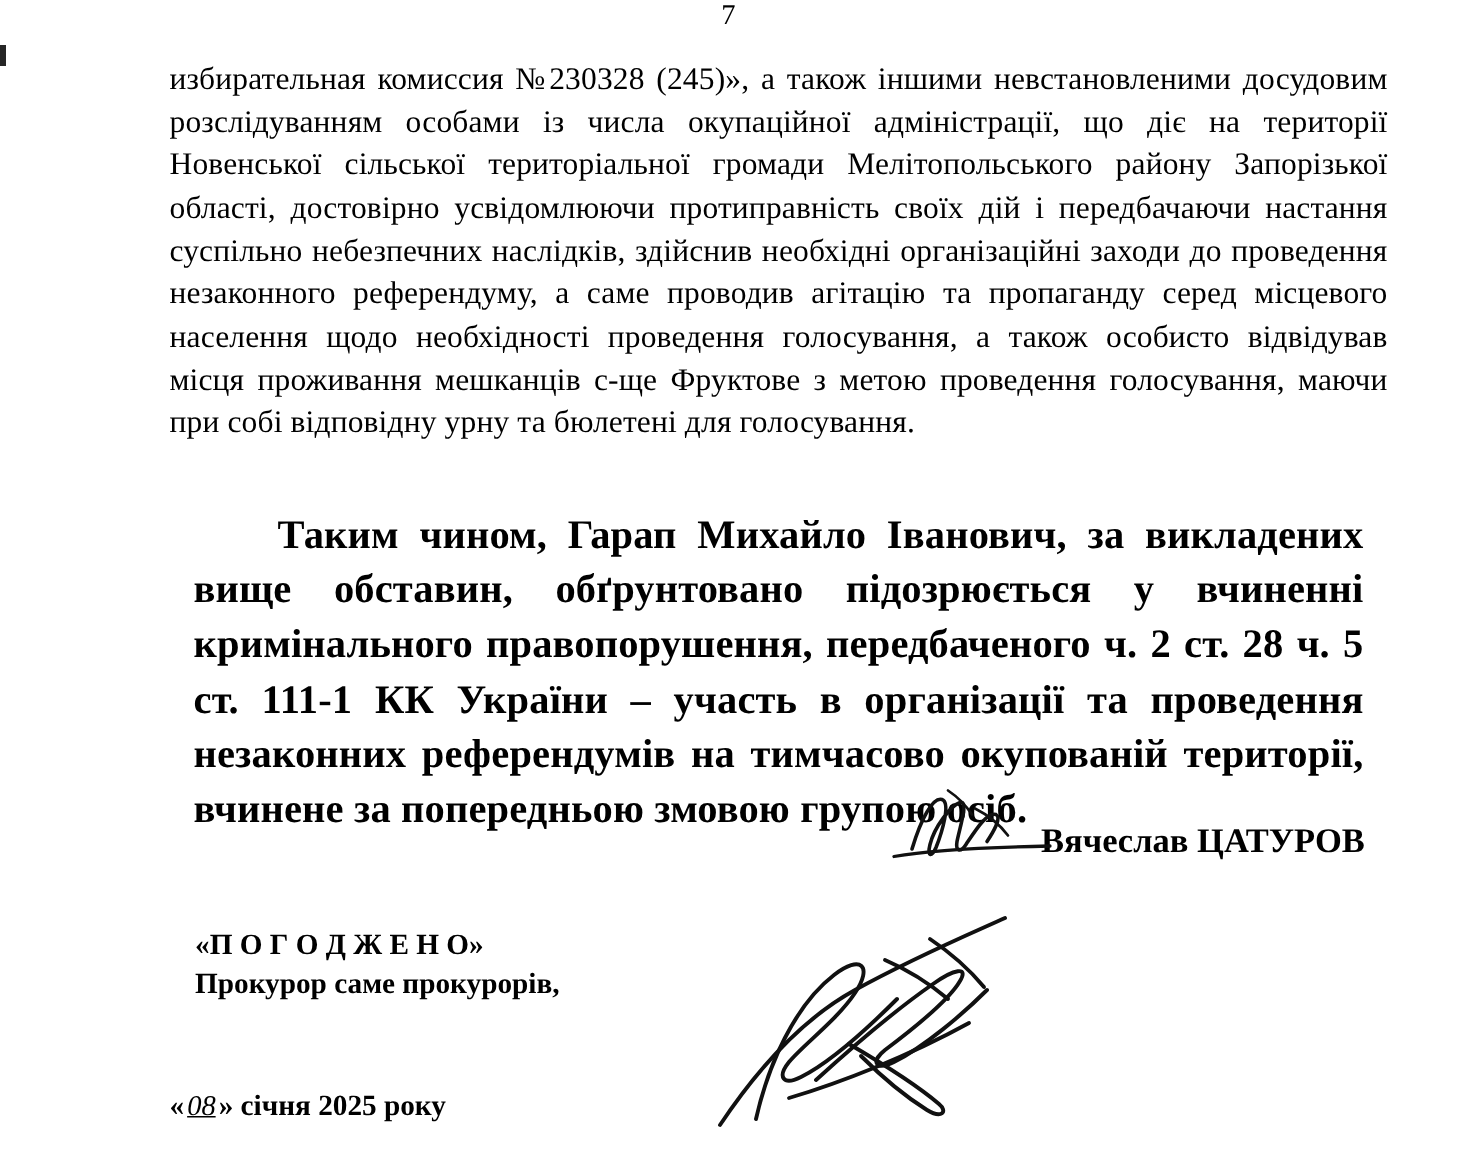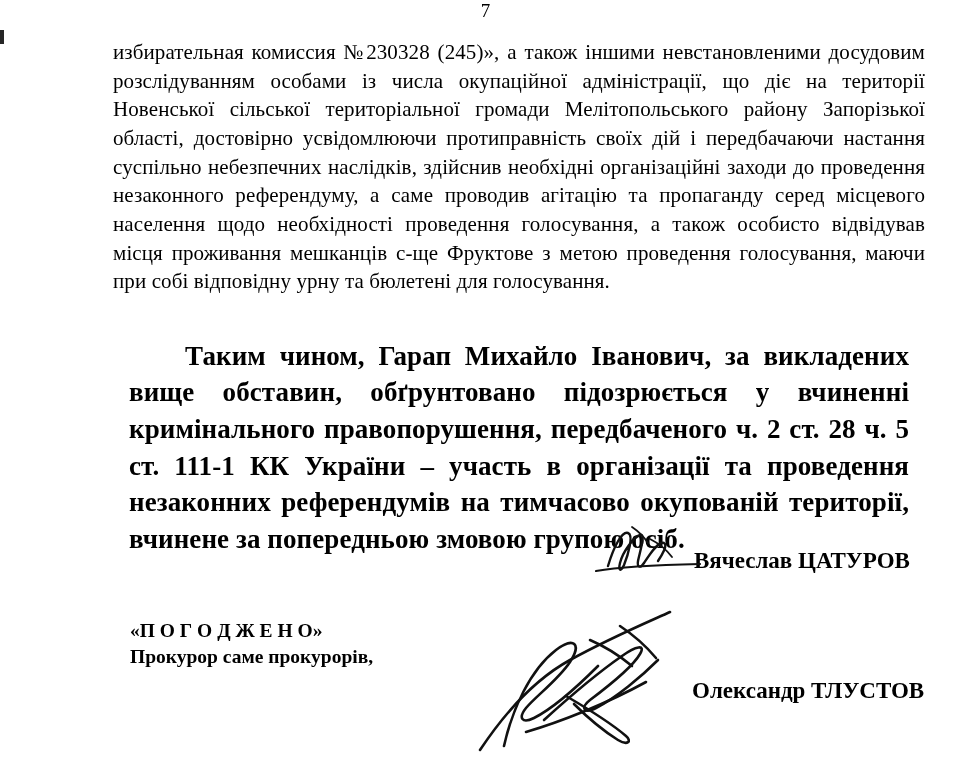--- a/index.html
+++ b/index.html
@@ -142,28 +142,28 @@
     </svg>
   </div>
 
   <div class="approve-block">
     <div class="sign-lines">
       <div>«П О Г О Д Ж Е Н О»</div>
       <div>Прокурор саме прокурорів,</div>
     </div>
   </div>
 
-  <div class="name-right" style="left: 692px; top: 678px;">Олександр ТЛУСТОВ</div>
 
   <div class="sig" style="left: 470px; top: 600px;">
     <svg width="230" height="160" viewBox="0 0 230 160" fill="none" stroke="#111111" stroke-width="2.6" stroke-linecap="round" stroke-linejoin="round">
       <path d="M10 150 C30 120, 60 82, 100 60 C140 38, 178 22, 200 12"></path>
       <path d="M34 146 C42 110, 60 70, 86 50 C104 36, 112 44, 100 62 C88 80, 66 96, 56 108 C48 118, 52 124, 64 118 C84 108, 110 84, 128 66"></path>
       <path d="M74 120 C96 100, 126 74, 152 56 C166 46, 176 44, 170 54 C162 68, 136 88, 120 100 C110 108, 114 114, 126 108 C146 98, 172 76, 188 60"></path>
       <path d="M96 96 C120 110, 142 124, 156 136 C162 141, 158 146, 148 140 C132 130, 116 116, 104 104"></path>
       <path d="M150 26 C162 34, 176 46, 186 58"></path>
       <path d="M120 40 C134 46, 150 56, 162 66"></path>
       <path d="M56 132 C90 122, 136 104, 176 82"></path>
     </svg>
   </div>
 
+  <div class="date-line"><span>«</span><span class="date-hand">08</span><span>» січня 2025 року</span></div>
 
 </div>
 
 </body></html>

